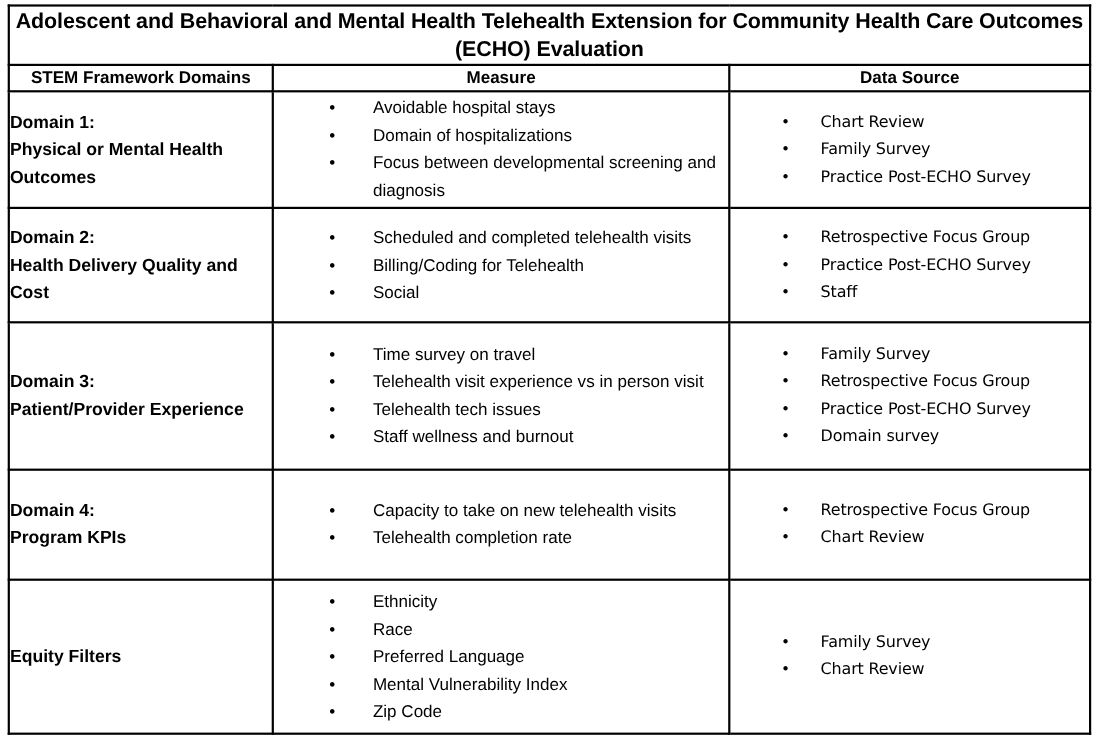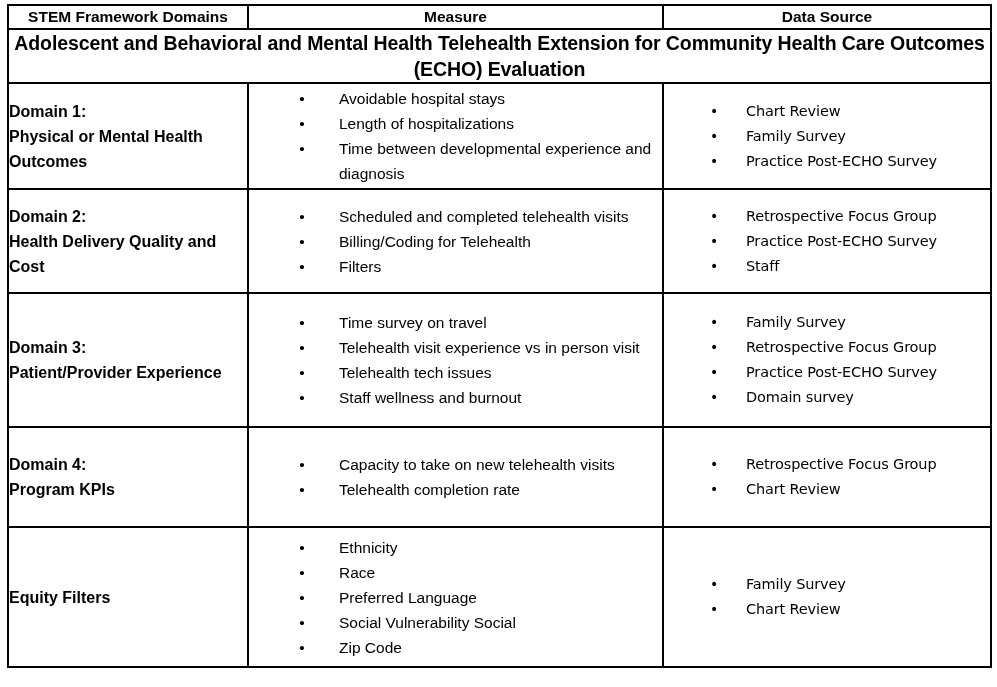--- a/index.html
+++ b/index.html
@@ -135,67 +135,67 @@
 
 <div class="page">
   <table class="echo-table">
     <colgroup>
       <col style="width:240px">
       <col style="width:415px">
       <col style="width:328px">
     </colgroup>
     <tbody>
       <tr>
+        <td class="title-cell" colspan="3">
+          <div class="title-text">Adolescent and Behavioral and Mental Health Telehealth Extension for Community Health Care Outcomes (ECHO) Evaluation</div>
+        </td>
+      </tr>
+      <tr>
         <td class="colhead-cell">
           <div class="colhead-text">STEM Framework Domains</div>
         </td>
         <td class="colhead-cell">
           <div class="colhead-text">Measure</div>
         </td>
         <td class="colhead-cell">
           <div class="colhead-text">Data Source</div>
         </td>
       </tr>
-      <tr>
-        <td class="title-cell" colspan="3">
-          <div class="title-text">Adolescent and Behavioral and Mental Health Telehealth Extension for Community Health Care Outcomes (ECHO) Evaluation</div>
-        </td>
-      </tr>
 
       <tr style="height:106px">
         <td class="domain-cell">
           <div class="domain-text" style="white-space:pre-line">Domain 1:
 Physical or Mental Health Outcomes</div>
         </td>
         <td class="measure-cell">
           <ul class="bullets">
               <li><span class="bullet-dot">•</span><span>Avoidable hospital stays</span></li>
-              <li><span class="bullet-dot">•</span><span>Length of hospitalizations</span></li>
-              <li><span class="bullet-dot">•</span><span>Time between developmental experience and diagnosis</span></li>
+              <li><span class="bullet-dot">•</span><span>Domain of hospitalizations</span></li>
+              <li><span class="bullet-dot">•</span><span>Focus between developmental screening and diagnosis</span></li>
             </ul>
         </td>
         <td class="source-cell">
           <ul class="bullets">
               <li><span class="bullet-dot">•</span><span>Chart Review</span></li>
               <li><span class="bullet-dot">•</span><span>Family Survey</span></li>
               <li><span class="bullet-dot">•</span><span>Practice Post-ECHO Survey</span></li>
             </ul>
         </td>
       </tr>
 
       <tr style="height:104px">
         <td class="domain-cell">
           <div class="domain-text" style="white-space:pre-line">Domain 2:
 Health Delivery Quality and Cost</div>
         </td>
         <td class="measure-cell">
           <ul class="bullets">
               <li><span class="bullet-dot">•</span><span>Scheduled and completed telehealth visits</span></li>
               <li><span class="bullet-dot">•</span><span>Billing/Coding for Telehealth</span></li>
-              <li><span class="bullet-dot">•</span><span>Filters</span></li>
+              <li><span class="bullet-dot">•</span><span>Social</span></li>
             </ul>
         </td>
         <td class="source-cell">
           <ul class="bullets">
               <li><span class="bullet-dot">•</span><span>Retrospective Focus Group</span></li>
               <li><span class="bullet-dot">•</span><span>Practice Post-ECHO Survey</span></li>
               <li><span class="bullet-dot">•</span><span>Staff</span></li>
             </ul>
         </td>
       </tr>
@@ -244,21 +244,21 @@
 
       <tr style="height:140px">
         <td class="domain-cell">
           <div class="domain-text" style="white-space:pre-line">Equity Filters</div>
         </td>
         <td class="measure-cell">
           <ul class="bullets">
               <li><span class="bullet-dot">•</span><span>Ethnicity</span></li>
               <li><span class="bullet-dot">•</span><span>Race</span></li>
               <li><span class="bullet-dot">•</span><span>Preferred Language</span></li>
-              <li><span class="bullet-dot">•</span><span>Social Vulnerability Social</span></li>
+              <li><span class="bullet-dot">•</span><span>Mental Vulnerability Index</span></li>
               <li><span class="bullet-dot">•</span><span>Zip Code</span></li>
             </ul>
         </td>
         <td class="source-cell">
           <ul class="bullets">
               <li><span class="bullet-dot">•</span><span>Family Survey</span></li>
               <li><span class="bullet-dot">•</span><span>Chart Review</span></li>
             </ul>
         </td>
       </tr>

